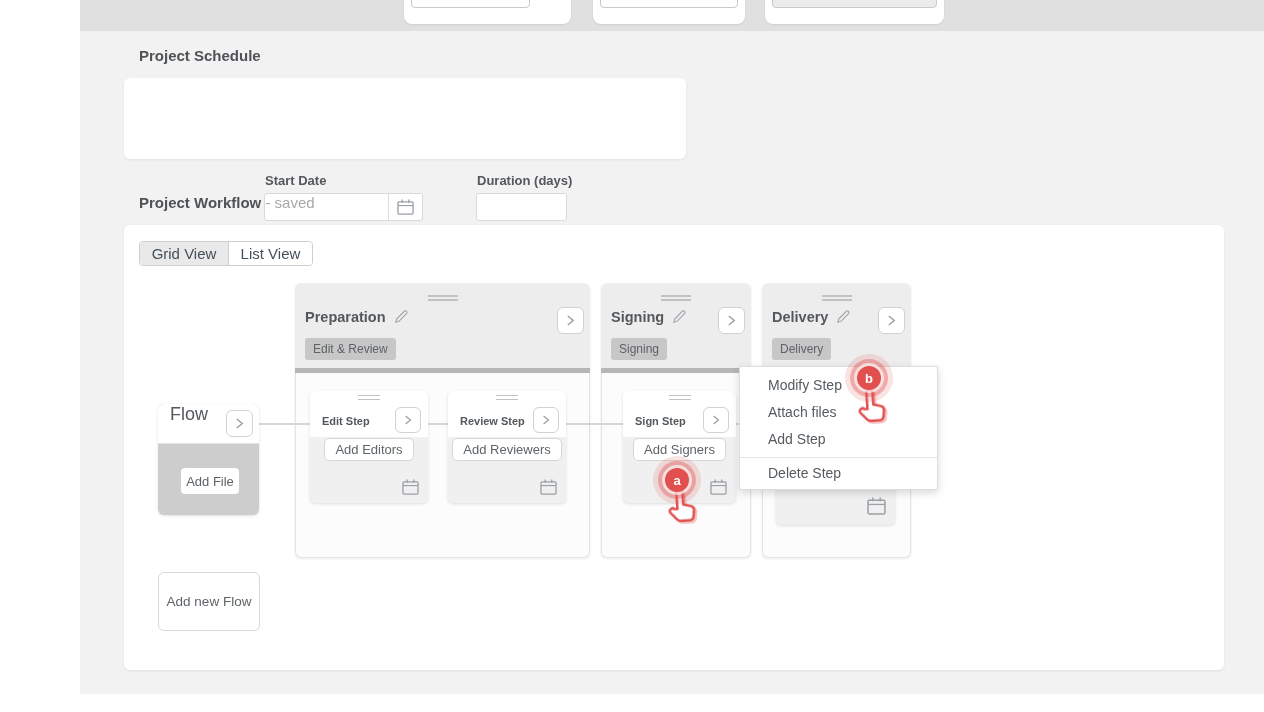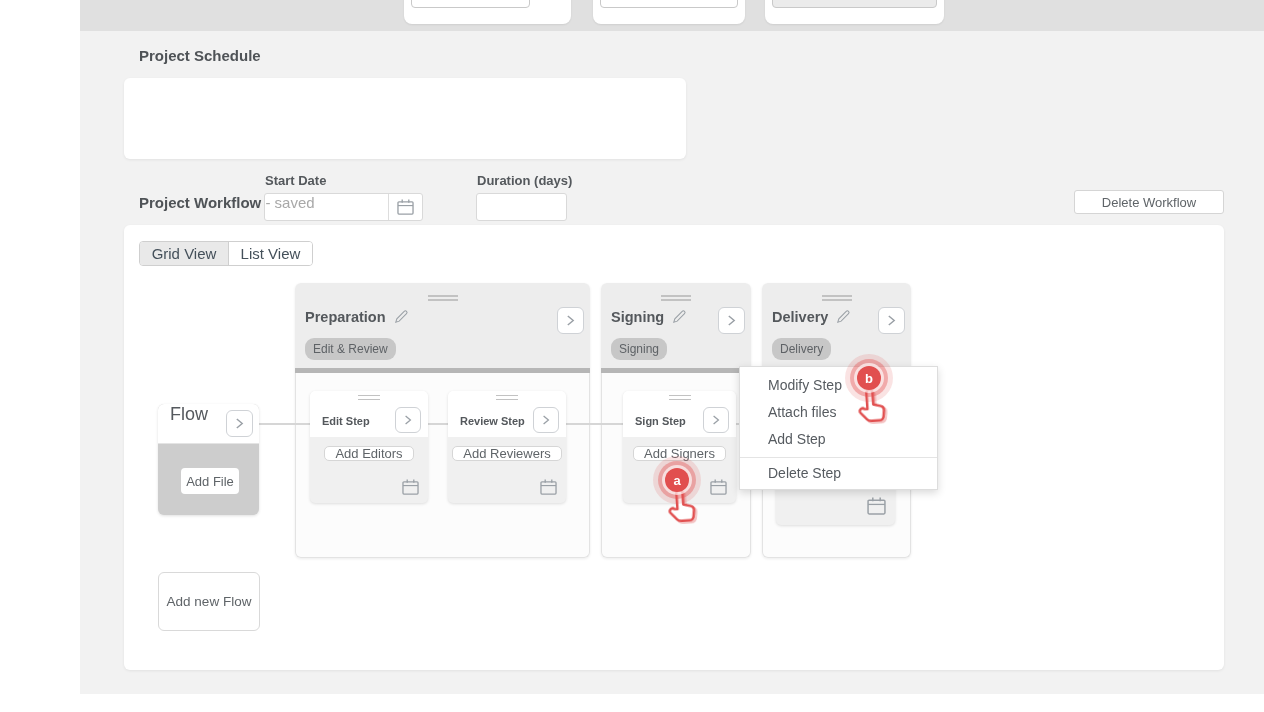--- a/index.html
+++ b/index.html
@@ -68,31 +68,31 @@
   .col-prep { left:295px; width:295px; } .col-sign { left:601px; width:150px; } .col-del { left:762px; width:149px; }
   .col-head { height:85px; background:#ededed; border-radius:6px 6px 0 0; position:relative; }
   .col-bar  { height:5px; background:#b6b6b6; }
   .col-body { flex:1; background:#fcfcfc; border:1px solid #e3e3e3; border-top:none; border-radius:0 0 6px 6px; }
   .drag-handle { position:absolute; top:12px; left:50%; transform:translateX(-50%); width:30px; height:6px;
     border-top:2px solid #c2c2c2; border-bottom:2px solid #c2c2c2; }
   .col-title-row { position:absolute; left:10px; top:26px; display:flex; align-items:center; gap:7px;
     font-size:14.5px; font-weight:bold; color:#54585c; }
   .col-chev { top:24px; }
   .badge { position:absolute; left:10px; top:55px; background:#c7c7c7; color:#5e6266;
-    font-size:12px; padding:4px 8px; border-radius:9px; }
+    font-size:12px; padding:4px 8px; border-radius:3px; }
 
   
   .step { position:absolute; top:391px; height:112px; background:#f0f0f0; border-radius:5px;
     box-shadow:0 1px 3px rgba(0,0,0,.12); z-index:3; }
   .step-strip { height:13px; background:#fff; border-radius:5px 5px 0 0; position:relative; }
   .step-strip .drag-handle { top:4px; width:22px; height:5px; border-top-width:1.5px; border-bottom-width:1.5px; }
   .step-title-row { height:33px; background:#fff; position:relative; display:flex; align-items:center;
     padding-left:12px; font-size:11px; font-weight:bold; color:#54585c; }
   .step-chev { width:26px; height:26px; right:7px; top:3px; }
-  .step-action { margin:9px auto 0; height:15px; padding:0 10px; width:max-content; }
+  .step-action { margin:1px auto 0; height:23px; padding:0 10px; width:max-content; }
   .step-cal { position:absolute; right:9px; bottom:8px; }
   .st-edit { left:310px; width:118px; } .st-review { left:448px; width:118px; }
   .st-sign { left:623px; width:113px; } .st-del { left:776px; width:119px; height:134px; }
   .st-del .step-cal { bottom:10px; }
 
   
   .ctx-menu { position:absolute; left:739px; top:366px; width:199px; background:#fff;
     border:1px solid #ddd; box-shadow:0 3px 8px rgba(0,0,0,.15); z-index:5; padding-top:5px; }
   .ctx-item { height:27px; line-height:27px; padding-left:28px; font-size:14px; color:#565b60; cursor:pointer; }
   .ctx-sep { border-top:1px solid #e4e4e4; margin-top:4px; }
@@ -151,21 +151,20 @@
     <div class="f-input fi-dur">
       <span class="f-label">Duration (days)</span>
       <input type="text" style="">
     </div>
   </div>
 
   <div class="sec-title" style="left:139px; top:194px;">
     <span>Project Workflow</span>
     <span class="saved-note">- saved</span>
   </div>
-  <div class="delete-btn">Delete Workflow</div>
 
   <div class="card wf-card"></div>
 
   <div class="tabs">
     <div class="tab tab-grid">Grid View</div>
     <div class="tab tab-list">List View</div>
   </div>
 
   <div class="conn" style="left:259px; width:51px;"></div>
   <div class="conn" style="left:428px; width:20px;"></div>

